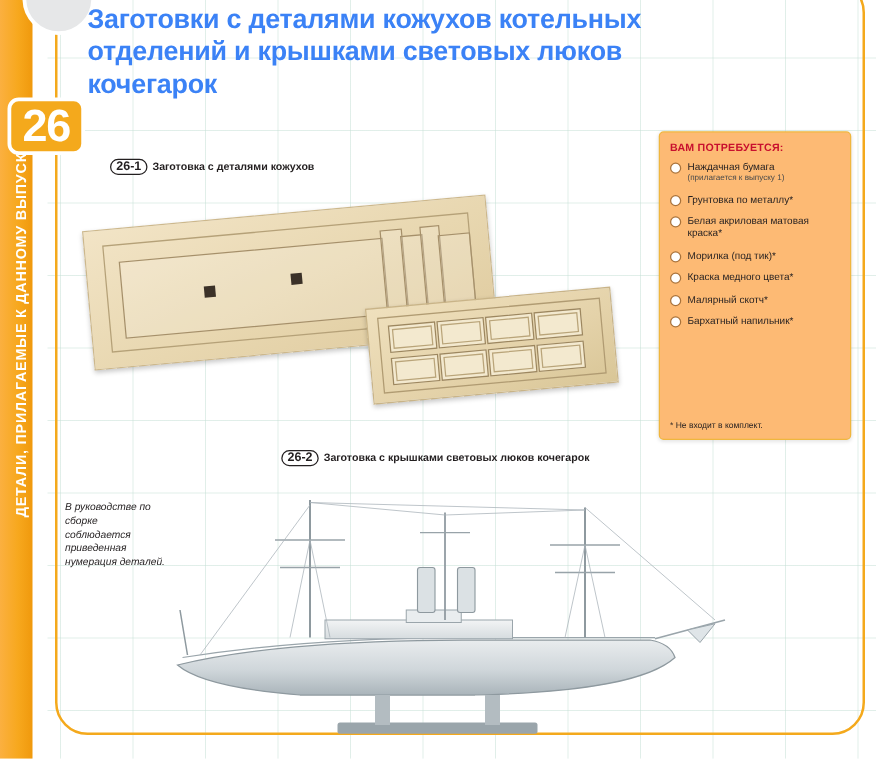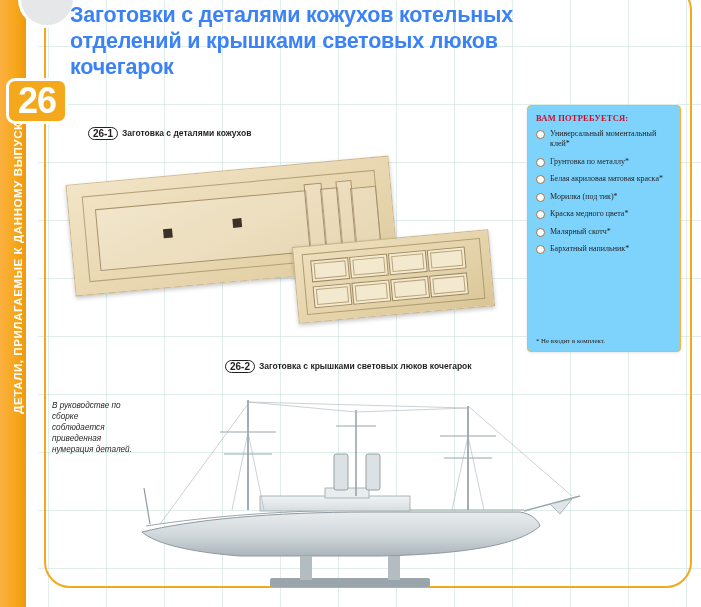--- a/index.html
+++ b/index.html
@@ -112,23 +112,22 @@
   .hatch{
     position:absolute;background:#f3e9cf;border:1px solid #9d875f;
   }
   .hatch::after{
     content:"";position:absolute;inset:2px;border:1px solid #b9a479;
   }
 
   
   .mat-box{
     position:absolute;left:527px;top:105px;width:152px;height:245px;
-    background:#7dd3fc;border:1px solid #f0b63e;border-radius:4px;
+    background:#fdba74;border:1px solid #f0b63e;border-radius:4px;
     box-shadow:0 1px 3px rgba(0,0,0,.10);
-    font-family:Liberation Serif, serif;
   }
   .mat-title{
     position:absolute;left:8px;top:7px;font-size:8.5px;font-weight:bold;
     color:#c8102e;letter-spacing:.2px;
   }
   .mat-list{position:absolute;left:8px;top:23px;right:6px;}
   .mat-item{
     position:relative;padding-left:14px;margin-bottom:7.5px;
     font-size:8px;line-height:10px;color:#231f20;
   }
@@ -201,25 +200,26 @@
 </div>
 
 <div class="part-label" style="left:225px;top:360px;width:300px;">
   <span class="part-num">26-2</span><span>Заготовка с крышками световых люков кочегарок</span>
 </div>
 
 <div class="mat-box">
   <div class="mat-title">ВАМ ПОТРЕБУЕТСЯ:</div>
   <div class="mat-list">
 
-
-    <div class="mat-item">
-      <span class="bullet"></span>
-      <span>Универсальный моментальный клей*</span>
-    </div>
+    <div class="mat-item">
+      <span class="bullet"></span>
+      <span>Наждачная бумага</span>
+      <span class="mat-sub">(прилагается к выпуску 1)</span>
+    </div>
+
 
     <div class="mat-item">
       <span class="bullet"></span>
       <span>Грунтовка по металлу*</span>
     </div>
 
     <div class="mat-item">
       <span class="bullet"></span>
       <span>Белая акриловая матовая краска*</span>
     </div>

